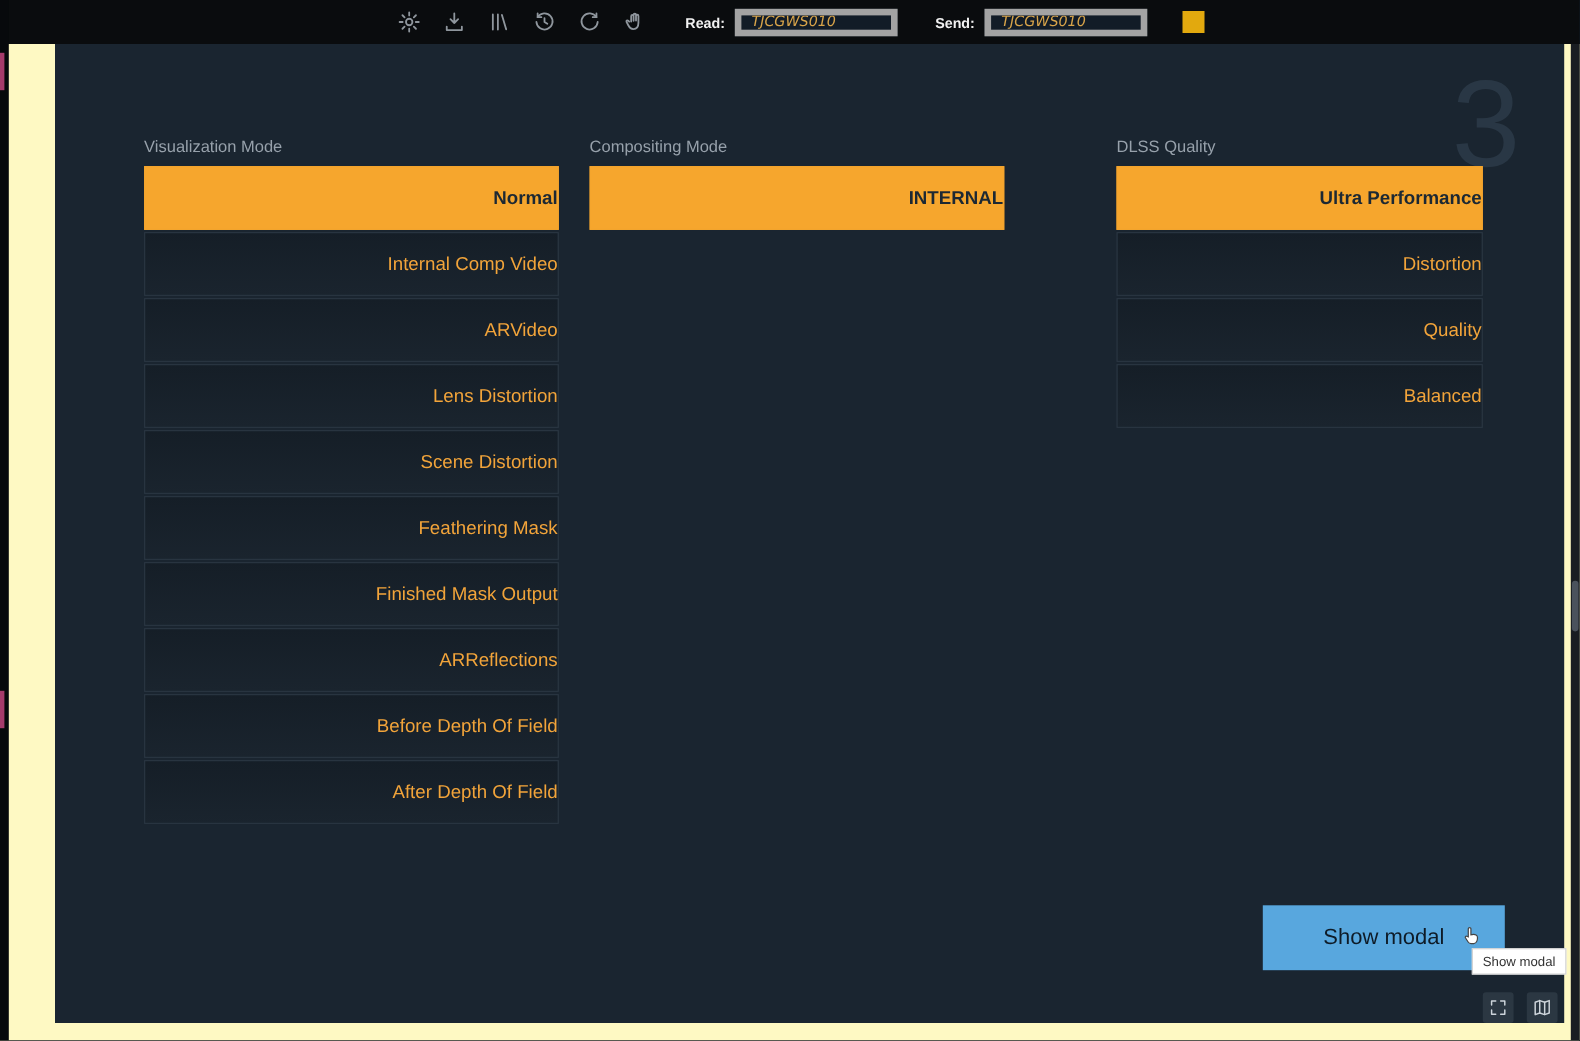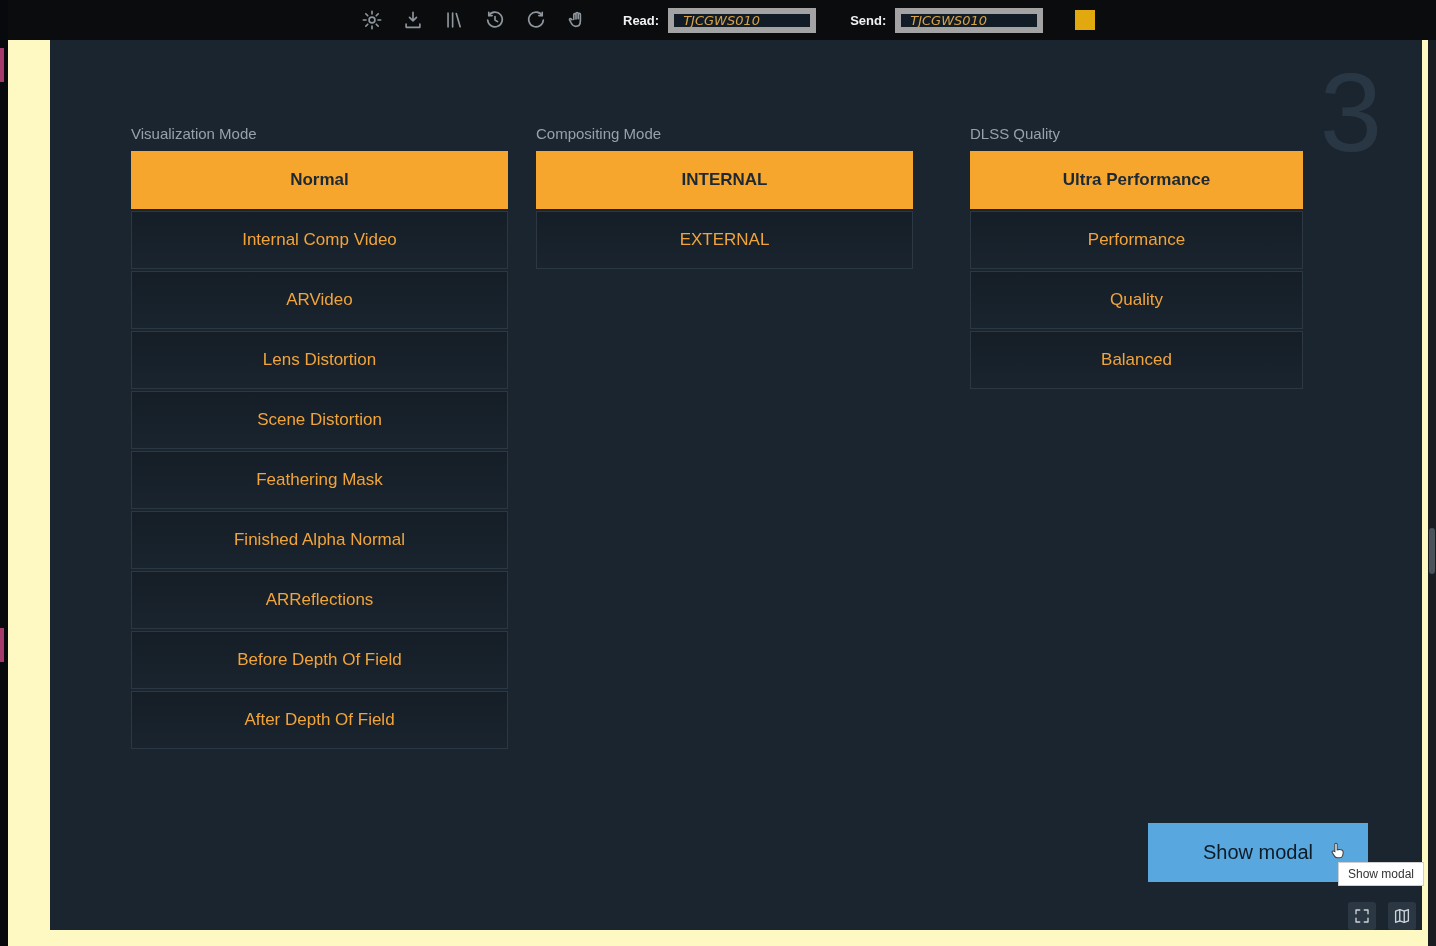--- a/index.html
+++ b/index.html
@@ -25,26 +25,26 @@
   .stage { position:absolute; top:40px; left:0; width:1436px; height:906px; background:#fef9c3; }
   .panel { position:absolute; left:50px; top:0; width:1372px; height:890px; background:#1a2530; }
 
   .watermark { position:absolute; top:8px; right:40px; font-size:112px; font-weight:300;
                color:#8fb0cf; opacity:0.13; user-select:none; }
 
   
   .group { position:absolute; top:85px; width:377px; }
   .group.g0 { left:81px; }
   .group.g1 { left:486px; }
-  .group.g2 { left:876px;padding-left:44px; }
+  .group.g2 { left:921px;padding-left:44px; }
   .group-label { color:#97a1ab; font-size:15px; margin-bottom:9px; }
   .group-buttons { display:flex; flex-direction:column; gap:2px; }
   .opt { height:58px; width:100%; background:linear-gradient(#151e27,#1a242e);
          border:1px solid #2b3743; color:#f2a43a; font-size:17px;
-         font-family:"Liberation Sans", sans-serif; cursor:pointer; }
+         font-family:"Liberation Sans", sans-serif; cursor:pointer;text-align:right; }
   .opt.selected { background:#f6a62d; color:#1c2833; font-weight:700; border-color:#f6a62d; }
 
   
   .show-modal { position:absolute; left:1098px; top:783px; width:220px; height:59px;
                 background:#58a7de; color:#0e1b27; font-size:20px; border:none;
                 font-family:"Liberation Sans", sans-serif; cursor:pointer; }
   .tooltip { position:absolute; left:1288px; top:822px; background:#ffffff; color:#333;
              font-size:12px; padding:4px 9px; border:1px solid #cfcfcf; white-space:nowrap; }
   .cursor-glyph { position:absolute; left:1276px; top:799px; width:24px; height:24px; pointer-events:none; }
 
@@ -127,38 +127,37 @@
 
       <div class="group g0">
         <div class="group-label">Visualization Mode</div>
         <div class="group-buttons">
             <button class="opt selected">Normal</button>
             <button class="opt">Internal Comp Video</button>
             <button class="opt">ARVideo</button>
             <button class="opt">Lens Distortion</button>
             <button class="opt">Scene Distortion</button>
             <button class="opt">Feathering Mask</button>
-            <button class="opt">Finished Alpha Normal</button>
+            <button class="opt">Finished Mask Output</button>
             <button class="opt">ARReflections</button>
             <button class="opt">Before Depth Of Field</button>
             <button class="opt">After Depth Of Field</button>
           </div>
       </div>
       <div class="group g1">
         <div class="group-label">Compositing Mode</div>
         <div class="group-buttons">
             <button class="opt selected">INTERNAL</button>
-            <button class="opt">EXTERNAL</button>
           </div>
       </div>
       <div class="group g2">
         <div class="group-label">DLSS Quality</div>
         <div class="group-buttons">
             <button class="opt selected">Ultra Performance</button>
-            <button class="opt">Performance</button>
+            <button class="opt">Distortion</button>
             <button class="opt">Quality</button>
             <button class="opt">Balanced</button>
           </div>
       </div>
 
       <button class="show-modal">Show modal</button>
       <div class="tooltip">Show modal</div>
       <svg class="cursor-glyph" viewBox="0 0 24 24">
         <path d="M10 4.2c.7 0 1.2.5 1.2 1.2v5.4l1.2-.2c2.9-.4 4.8.7 4.8 2.8 0 .9-.2 2.1-.6 3.2-.5 1.4-1.2 2.2-2.7 2.2h-2.6c-1.3 0-2.1-.6-2.8-1.7l-2.3-3.6c-.5-.8.3-1.7 1.2-1.4l1.4.6V5.4c0-.7.5-1.2 1.2-1.2z" fill="#ffffff" stroke="#444" stroke-width="1.1"></path>
       </svg>

